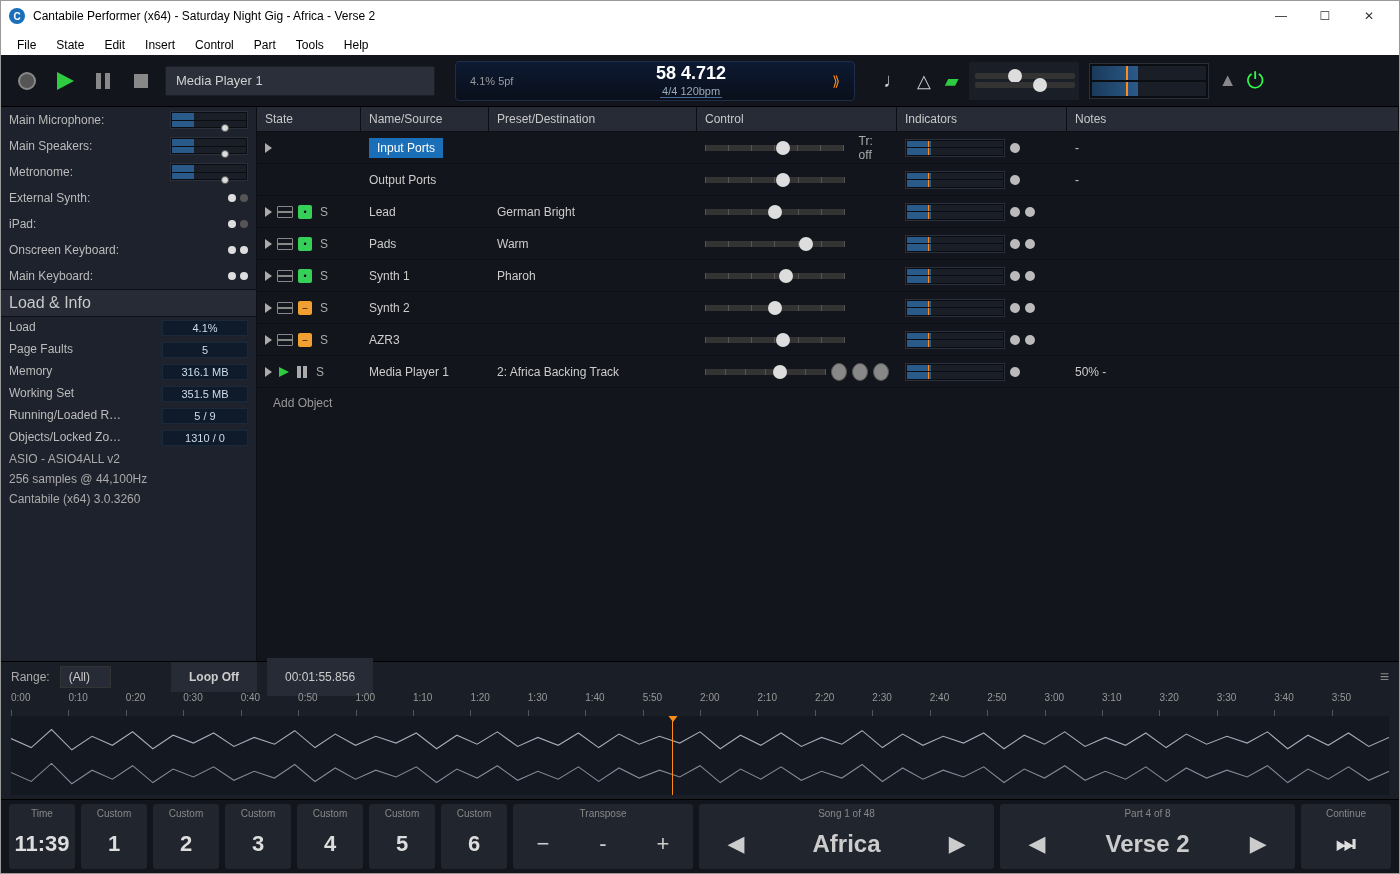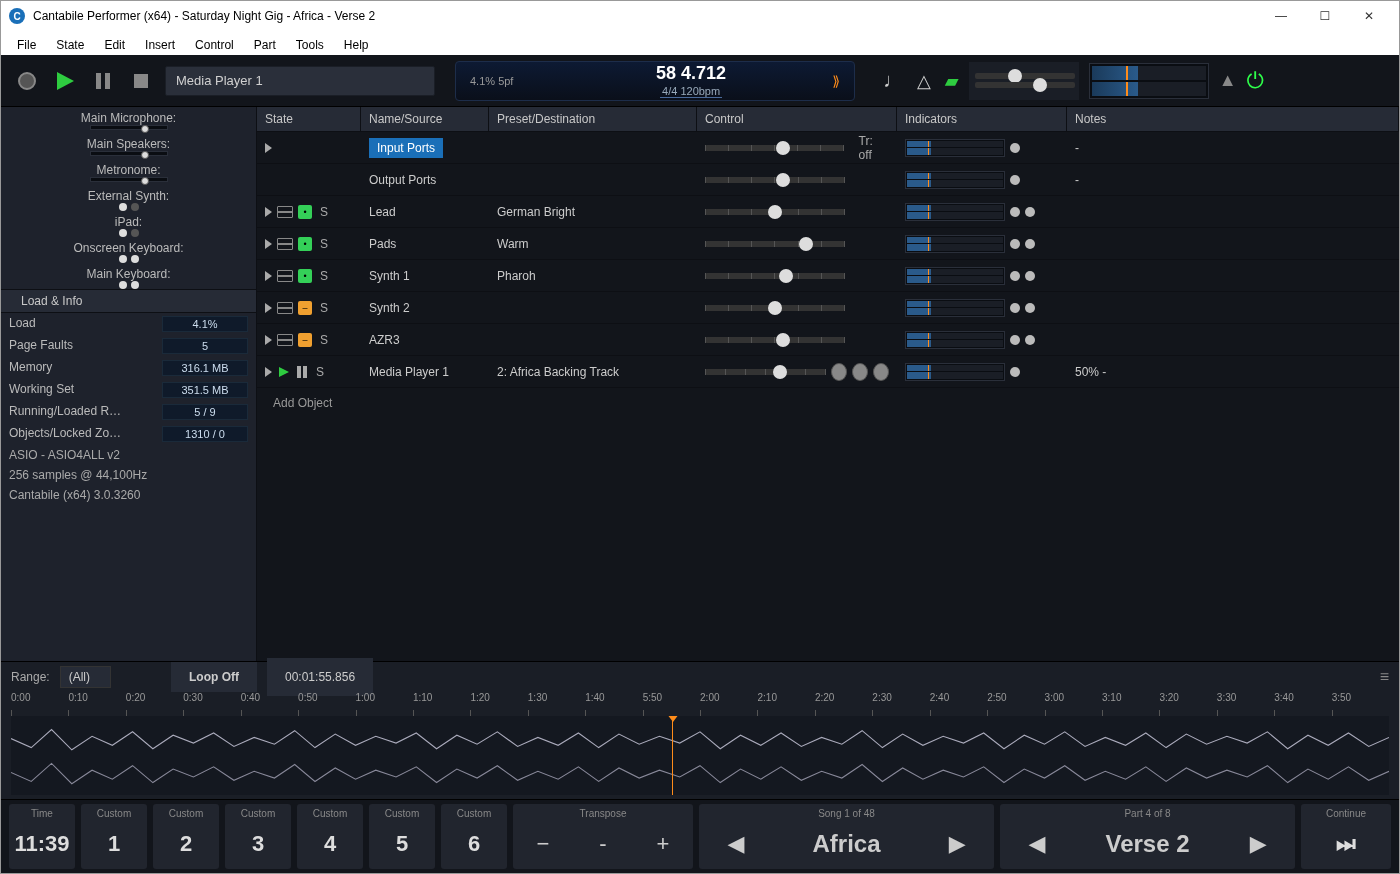--- a/index.html
+++ b/index.html
@@ -42,30 +42,30 @@
 
 .tabrow { height:32px; background:#1a1e26; display:flex; align-items:center; padding:0 8px; gap:6px; border-bottom:1px solid #0d0f14; }
 .tabrow .tab { padding:5px 10px; color:#aaa; cursor:pointer; font-size:13px; border-radius:3px; }
 .tabrow .tab.active { background:#1a5aa8; color:#fff; font-weight:600; }
 .tabrow .spacer { flex:1; }
 .gridicon { font-size:14px; color:#888; padding:0 8px; cursor:pointer; }
 
 
 .mainsplit { flex:1; display:flex; min-height:0; }
 .sidebar { width:256px; background:#1e222c; border-right:1px solid #0d0f14; overflow:auto; font-size:12px; }
-.sidebar .sbrow { display:flex; align-items:center; padding:4px 8px; height:26px; color:#bbb;flex-direction:column; }
+.sidebar .sbrow { display:flex; align-items:center; padding:4px 8px; height:26px; color:#bbb; }
 .sidebar .sbrow .label { flex:1; }
 .sidebar .sbrow .minimeter { width:78px; height:18px; background:#0a0d12; border:1px solid #2a2f3a; position:relative; display:flex; flex-direction:column; gap:1px; padding:1px;}
 .sidebar .sbrow .minimeter, .sidebar .sbrow .minimeter .mm { position:relative; }
 .sidebar .sbrow .minimeter .bars{ flex:1; background:linear-gradient(to right,#2a5a8a 0%,#2a5a8a 30%,#1a1e26 30%);}
 .sidebar .sbrow .minimeter .knob{ position:absolute; bottom:-4px; left:50px; width:8px; height:8px; background:#ddd; border-radius:50%; }
 .sidebar .sbdots { display:flex; gap:4px; }
 .sidebar .dot { width:8px; height:8px; border-radius:50%; background:#555; }
 .sidebar .dot.on { background:#ddd; }
-.sidebar .sect { background:#262b36; padding:4px 20px; color:#c8c8c8; font-size:12px; border-top:1px solid #0d0f14; border-bottom:1px solid #0d0f14; }
+.sidebar .sect { background:#262b36; padding:4px 8px; color:#c8c8c8; font-size:16px; border-top:1px solid #0d0f14; border-bottom:1px solid #0d0f14; }
 .sidebar .kv { display:flex; padding:3px 8px; }
 .sidebar .kv .k { flex:1; color:#bbb; }
 .sidebar .kv .v { width:86px; background:#0f1a2a; color:#cde; text-align:center; border:1px solid #1a2a3a; font-size:11px; padding:1px 0; }
 .sidebar .info { padding:3px 8px; color:#aaa; }
 
 
 .grid { flex:1; background:#12151b; display:flex; flex-direction:column; overflow:auto; }
 .ghdr { display:flex; background:#262b36; color:#c8c8c8; font-size:12px; border-bottom:1px solid #0d0f14; }
 .gcol { padding:5px 8px; border-right:1px solid #0d0f14; }
 .c-state{width:104px;} .c-name{width:128px;} .c-preset{width:208px;} .c-ctrl{width:200px;} .c-ind{width:170px;} .c-notes{flex:1;}

